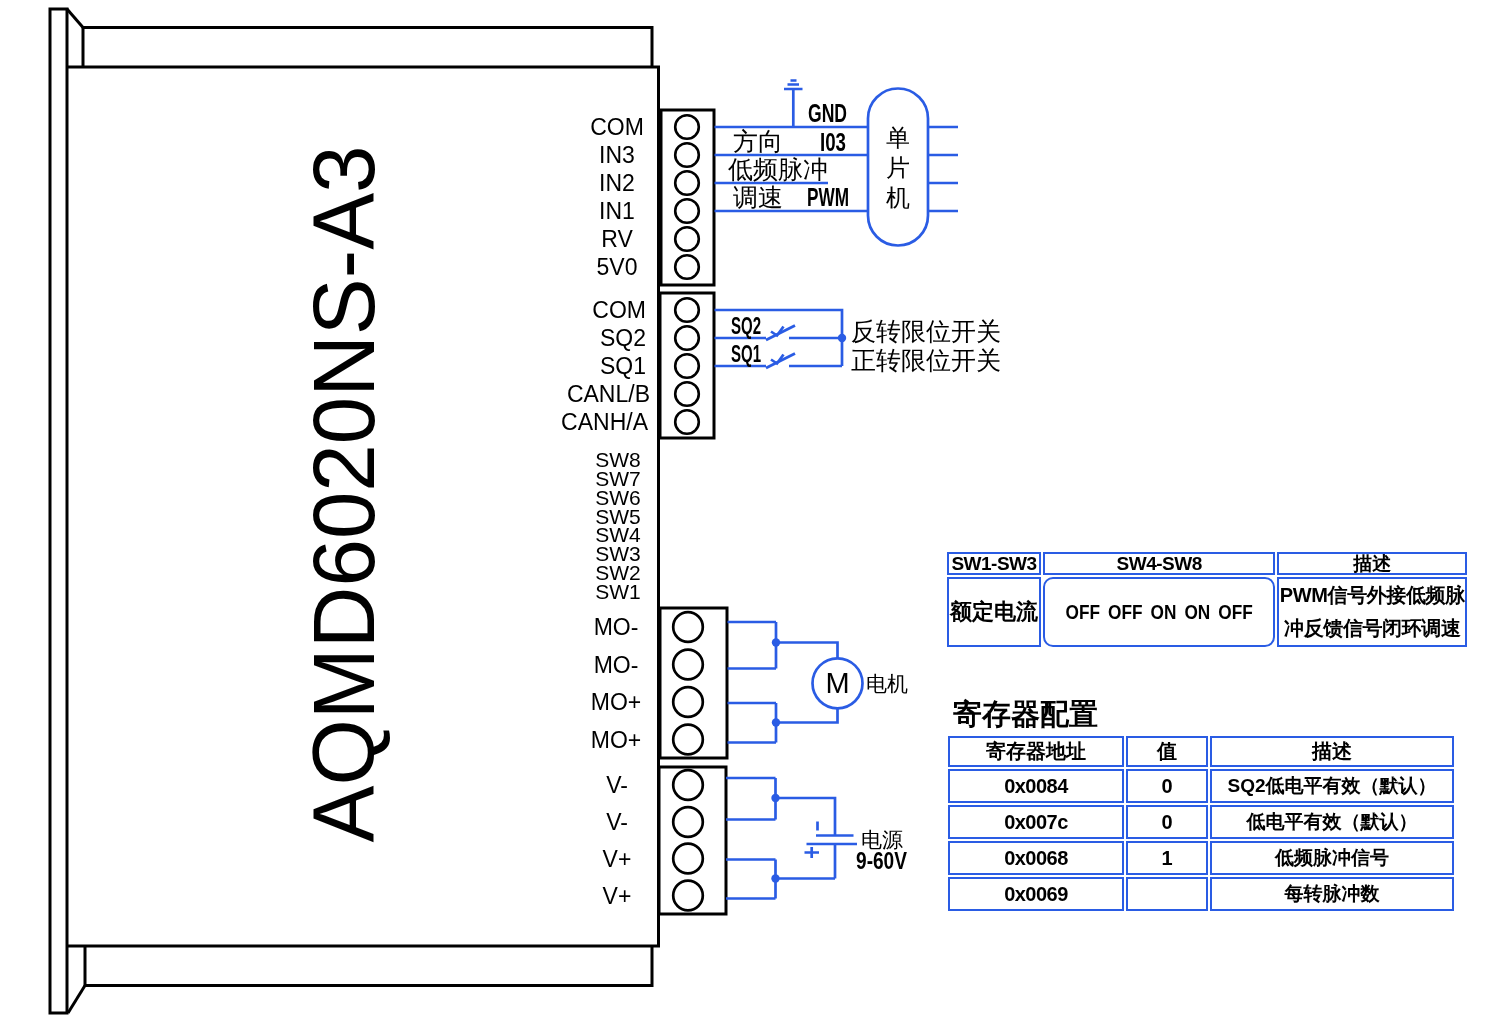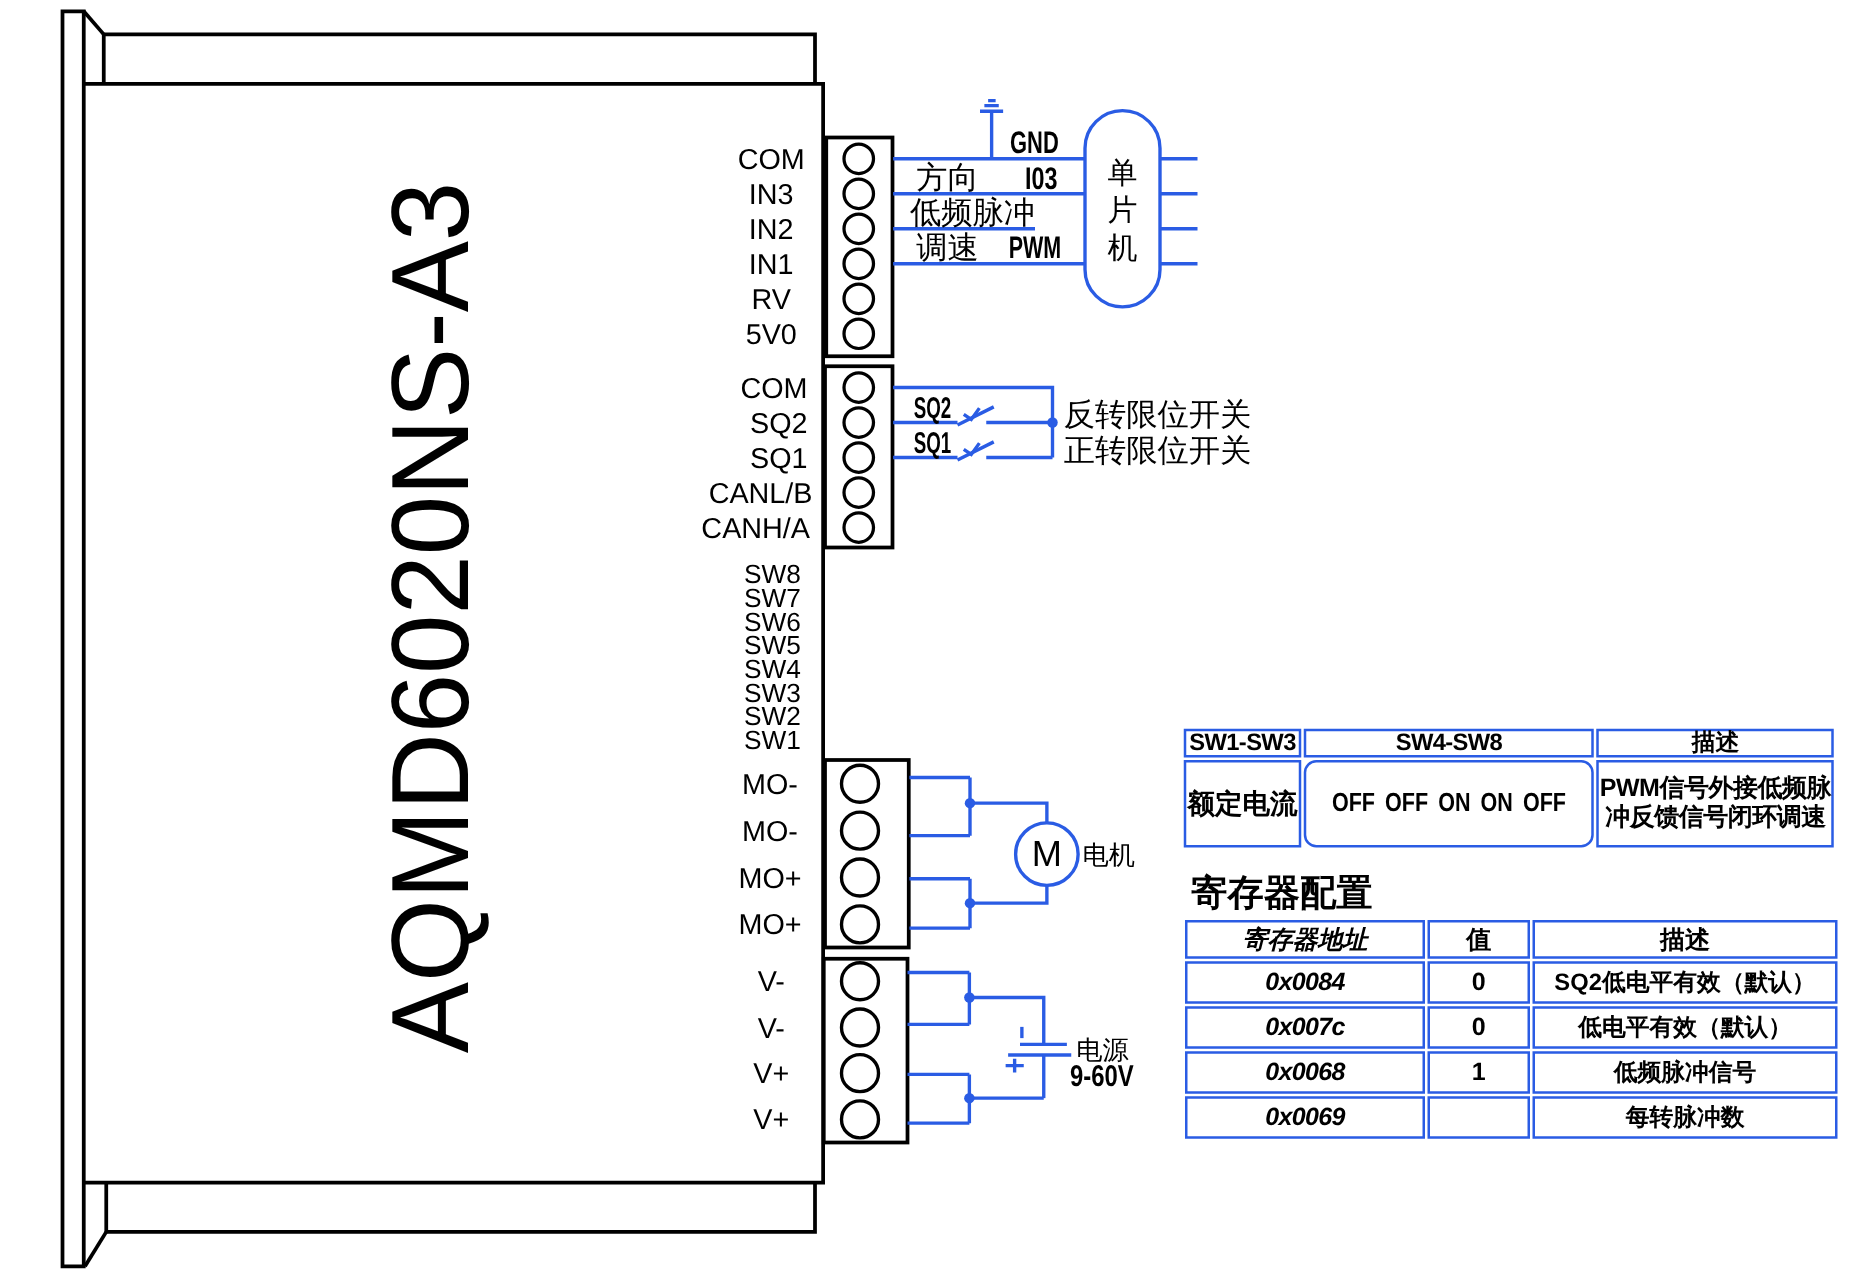--- a/index.html
+++ b/index.html
@@ -5,28 +5,28 @@
   html,body{margin:0;padding:0;background:#fff;width:1500px;height:1023px;overflow:hidden;}
   *{box-sizing:border-box;}
   body{font-family:"Liberation Sans","DejaVu Sans",sans-serif;}
   #stage{position:relative;width:1500px;height:1023px;}
   svg{position:absolute;left:0;top:0;}
   .tbl-title{position:absolute;font-weight:bold;color:#000;font-size:29px;}
   table.cfg{position:absolute;border-collapse:separate;border-spacing:2px;table-layout:fixed;}
   table.cfg td{border:2px solid #2a5ce4;text-align:center;vertical-align:middle;color:#000;font-weight:bold;padding:0;}
   .lat{letter-spacing:-0.5px;}
   .cond{display:inline-block;transform:scaleX(0.82);transform-origin:center center;white-space:nowrap;}
-  #diptable{left:945px;top:581px;}
+  #diptable{left:945px;top:550px;}
   #regtable{left:946px;top:734px;}
   #diptable td.c0{width:94px;} #diptable td.c1{width:220px;margin-top:20px;} #diptable td.c2{width:190px;}
   #diptable tr.hd td{height:23px;font-size:19px;line-height:19px;}
   #diptable tr.dt td{height:70px;font-size:22px;}
   #diptable tr.dt td.c1{white-space:nowrap;word-spacing:4px;font-size:21px;border-radius:10px;}
-  #diptable tr.dt td.c2{font-size:20px;line-height:23px;letter-spacing:-0.4px;}
-  #regtable td.c0{width:192px;font-style:italic;} #regtable td.c1{width:82px;} #regtable td.c2{width:244px;}
+  #diptable tr.dt td.c2{font-size:20px;line-height:33px;letter-spacing:-0.4px;}
+  #regtable td.c0{width:176px;} #regtable td.c1{width:82px;} #regtable td.c2{width:244px;}
   #regtable tr td{height:34px;font-size:20px;}
   #regtable tr td.c2{font-size:19px;}
   #regtable tr.hd td{height:31px;font-size:20px;}
 </style>
 </head>
 <body>
 
 <div id="stage">
 <svg width="1500" height="1023" viewBox="0 0 1500 1023">
   <g fill="none" stroke="#000" stroke-width="3">

